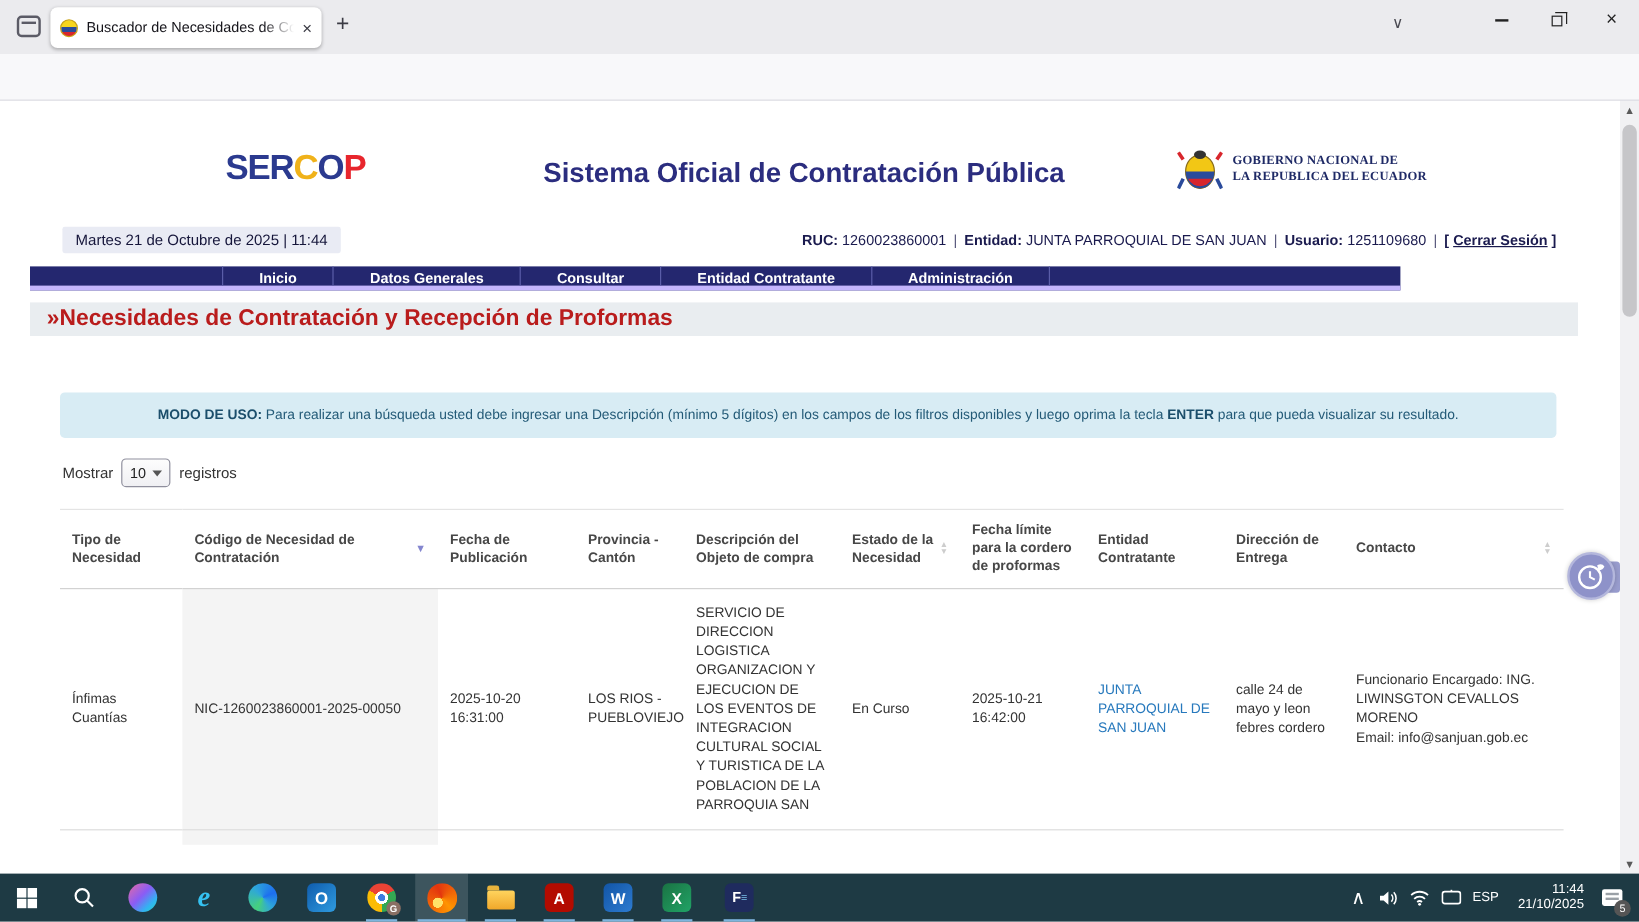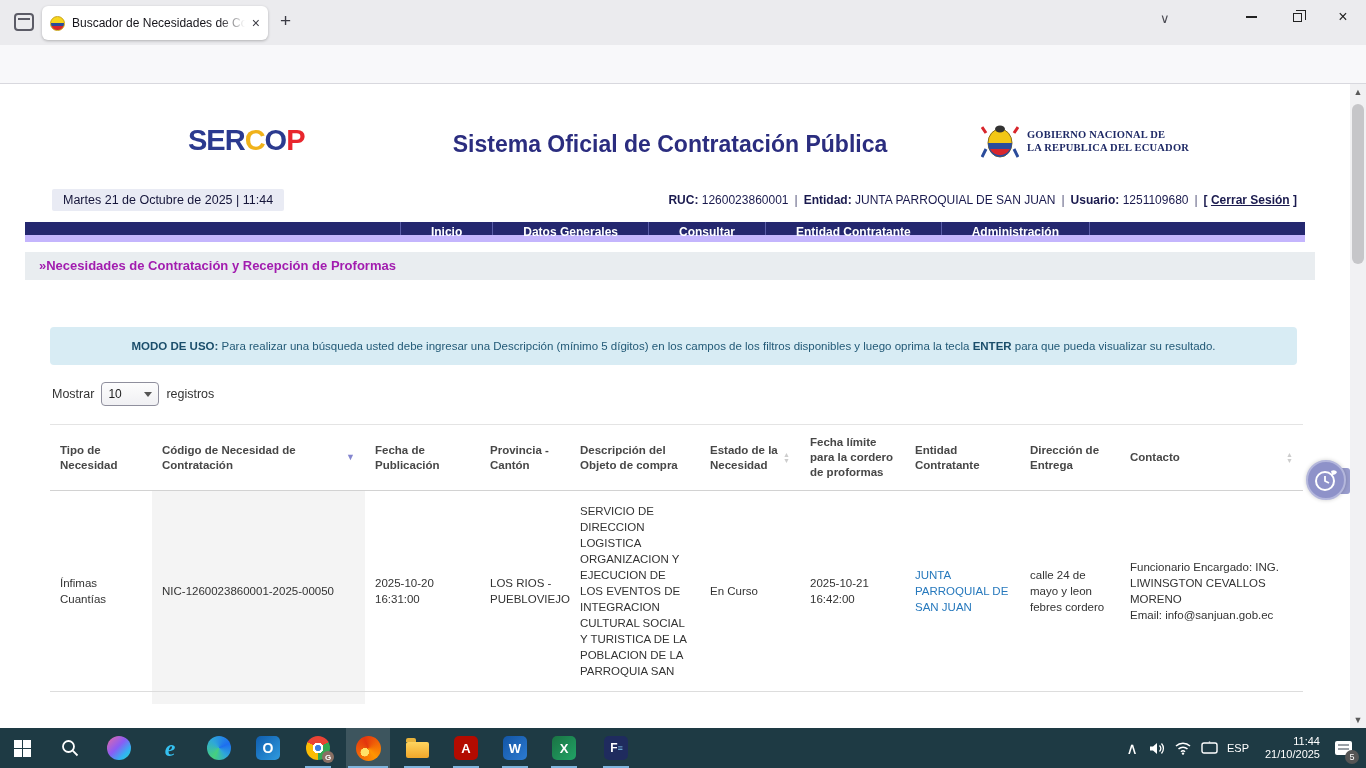--- a/index.html
+++ b/index.html
@@ -48,34 +48,34 @@
   .govtext { font-family:"Liberation Serif",serif; font-size:10.5px; font-weight:bold; color:#1f2a66; line-height:13px; letter-spacing:.2px; }
 
   
   .datebox { position:absolute; left:27px; top:105px; background:#e9ebf4; border-radius:2px; padding:4px 11px; font-size:12.5px; color:#15153a; }
   .sessline { position:absolute; right:18px; top:109px; font-size:12px; color:#1a1a4e; white-space:nowrap; }
   .sessline b { font-weight:bold; }
   .sessline .sep { margin:0 6px; color:#55557a; }
   .logout { font-weight:bold; text-decoration:underline; color:#1a1a4e; cursor:pointer;text-align:right; }
 
   
-  .menubar { position:absolute; left:0; top:138px; width:1280px; height:20px; background:#24276f; border-bottom:7px solid #c4b5fd; display:flex; padding-left:160px;justify-content:center; }
+  .menubar { position:absolute; left:0; top:138px; width:1142px; height:20px; background:#24276f; border-bottom:4px solid #c4b5fd; display:flex; padding-left:160px; }
   .menu-item { color:#fff; font-size:12px; font-weight:bold; padding:3px 30px 0; border-right:1px solid #5a5da8; cursor:pointer; }
   .menu-item:first-child { border-left:1px solid #5a5da8; }
 
   
-  .ptitle { position:absolute; left:0; top:168px; width:1290px; height:28px; background:#e9edf0; font-size:13px; font-weight:bold; color:#a21caf; line-height:28px; padding-left:14px; }
+  .ptitle { position:absolute; left:0; top:168px; width:1290px; height:28px; background:#e9edf0; font-size:19px; font-weight:bold; color:#b91c1c; line-height:28px; padding-left:14px; }
 
   
   .infobox { position:absolute; left:25px; top:243px; width:1247px; height:38px; background:#d8ecf4; border-radius:4px; text-align:center; line-height:38px; font-size:11.5px; color:#235a77; white-space:nowrap; overflow:hidden; }
   .infobox b { color:#1b4e6b; }
 
   
   .lenctrl { position:absolute; left:27px; top:298px; font-size:12.5px; color:#333; display:flex; align-items:center; gap:7px; }
-  .select { width:58px; height:24px; border:1px solid #8f8f9d; border-radius:4px; background:linear-gradient(#fdfdfd,#f0f0f3); display:flex; align-items:center; justify-content:space-between; padding:0 6px; font-size:12px; color:#222; cursor:pointer; }
+  .select { width:41px; height:24px; border:1px solid #8f8f9d; border-radius:4px; background:linear-gradient(#fdfdfd,#f0f0f3); display:flex; align-items:center; justify-content:space-between; padding:0 6px; font-size:12px; color:#222; cursor:pointer; }
   .select .car { width:0; height:0; border-left:4px solid transparent; border-right:4px solid transparent; border-top:5px solid #555; }
   .filter { position:absolute; right:18px; top:300px; display:flex; align-items:center; gap:8px; font-size:12.5px; color:#333; }
   .filter input { width:157px; height:27px; border:1px solid #b5b5bd; border-radius:5px; font-size:12px; padding:0 6px; outline:none; }
 
   
   table.grid { position:absolute; left:25px; top:340px; width:1253px; border-collapse:collapse; table-layout:fixed; }
   .grid th { border-top:1px solid #e4e4e4; border-bottom:1px solid #d2d2d2; font-size:11.5px; color:#474747; text-align:left; font-weight:bold; padding:10px; vertical-align:middle; line-height:15px; cursor:pointer; }
   .grid td { font-size:11.5px; color:#333; padding:12px 10px; vertical-align:middle; line-height:16px; border-bottom:1px solid #ddd; }
   .th-inner { display:flex; align-items:center; justify-content:space-between; gap:4px; }
   .sort-desc { color:#8486cf; font-size:9px; }

